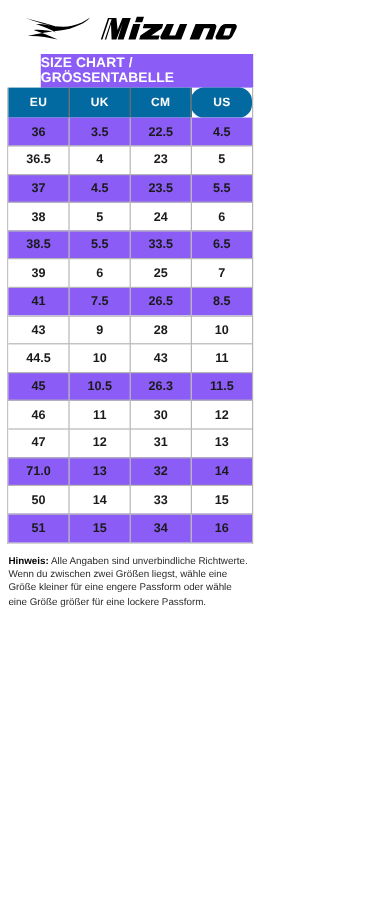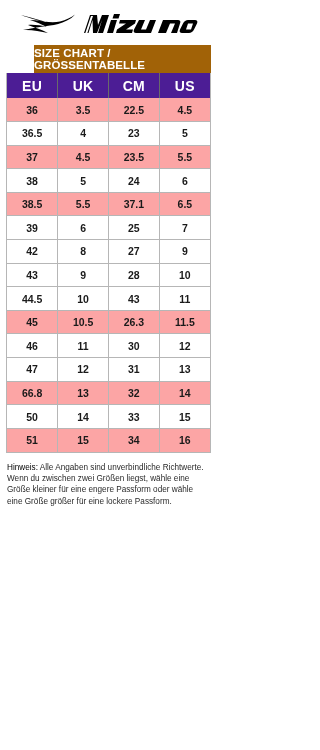--- a/index.html
+++ b/index.html
@@ -66,40 +66,41 @@
   .size-table th,
   .size-table td {
     text-align: center;
     font-size: 10.5px;
     font-weight: bold;
     height: 23.6px;
     padding: 0;
     box-sizing: border-box;
   }
   .size-table thead th {
-    background: #4c1d95;
+    background: #0369a1;
     color: #ffffff;
-    font-size: 14px;
+    font-size: 10px;
     letter-spacing: 0.3px;
     border-right: 1px solid #6a6a6a;
     height: 25px;
   }
   .size-table thead th:last-child {
     border-right: none;
+    border-radius: 11px;
   }
   .size-table tbody td {
     color: #1a1a1a;
     border-right: 1px solid #b6b6b6;
     border-bottom: 1px solid #b6b6b6;
   }
   .size-table tbody td:last-child {
     border-right: none;
   }
   .size-table tbody tr.odd td {
-    background: #fca5a5;
+    background: #8b5cf6;
   }
   .size-table tbody tr.even td {
     background: #ffffff;
     margin-top: 40px;
   }
   .size-table tbody tr:last-child td {
     border-bottom: none;
   }
   .table-wrap {
     border-left: 1px solid #b6b6b6;
@@ -116,21 +117,21 @@
 
   
   .note {
     margin: 9px 7px 0 7px;
     font-size: 8.2px;
     line-height: 11.2px;
     color: #2a2a2a;
     text-align: left;
   }
   .note b {
-    font-weight: normal;
+    font-weight: bold;
     color: #000000;
   }
 </style>
 </head>
 <body>
 
 <div class="sheet">
 
   <div class="logo-area">
     <div class="logo-lockup">
@@ -151,21 +152,21 @@
           <path d="M118 18 L130 18 L122 37 L132 37 L140 18 L152 18 L142 44 L112 44 C108 44 106 41 108 37 Z"></path>
 
           <path d="M156 44 L166 18 L196 18 C200 18 202 21 200 25 L194 44 L182 44 L190 25 L180 25 L172 44 Z"></path>
 
           <path d="M216 18 L230 18 C234 18 236 21 234 25 L228 37 C226 41 222 44 218 44 L204 44 C200 44 198 41 200 37 L206 25 C208 21 212 18 216 18 Z M216 25 L212 37 L222 37 L226 25 Z"></path>
         </g>
       </svg>
     </div>
   </div>
 
-  <div class="title-bar" style="background:#a16207;margin-left:34px;">
+  <div class="title-bar" style="background:#8b5cf6;margin-left:34px;">
     <span>SIZE CHART / GRÖSSENTABELLE</span>
   </div>
 
   <div class="table-wrap">
     <table class="size-table">
       <thead>
         <tr>
           <th>EU</th>
           <th>UK</th>
           <th>CM</th>
@@ -193,34 +194,34 @@
           </tr>
           <tr class="even">
             <td>38</td>
             <td>5</td>
             <td>24</td>
             <td>6</td>
           </tr>
           <tr class="odd">
             <td>38.5</td>
             <td>5.5</td>
-            <td>37.1</td>
+            <td>33.5</td>
             <td>6.5</td>
           </tr>
           <tr class="even">
             <td>39</td>
             <td>6</td>
             <td>25</td>
             <td>7</td>
           </tr>
-          <tr class="even">
-            <td>42</td>
-            <td>8</td>
-            <td>27</td>
-            <td>9</td>
+          <tr class="odd">
+            <td>41</td>
+            <td>7.5</td>
+            <td>26.5</td>
+            <td>8.5</td>
           </tr>
           <tr class="even">
             <td>43</td>
             <td>9</td>
             <td>28</td>
             <td>10</td>
           </tr>
           <tr class="even">
             <td>44.5</td>
             <td>10</td>
@@ -239,21 +240,21 @@
             <td>30</td>
             <td>12</td>
           </tr>
           <tr class="even">
             <td>47</td>
             <td>12</td>
             <td>31</td>
             <td>13</td>
           </tr>
           <tr class="odd">
-            <td>66.8</td>
+            <td>71.0</td>
             <td>13</td>
             <td>32</td>
             <td>14</td>
           </tr>
           <tr class="even">
             <td>50</td>
             <td>14</td>
             <td>33</td>
             <td>15</td>
           </tr>

